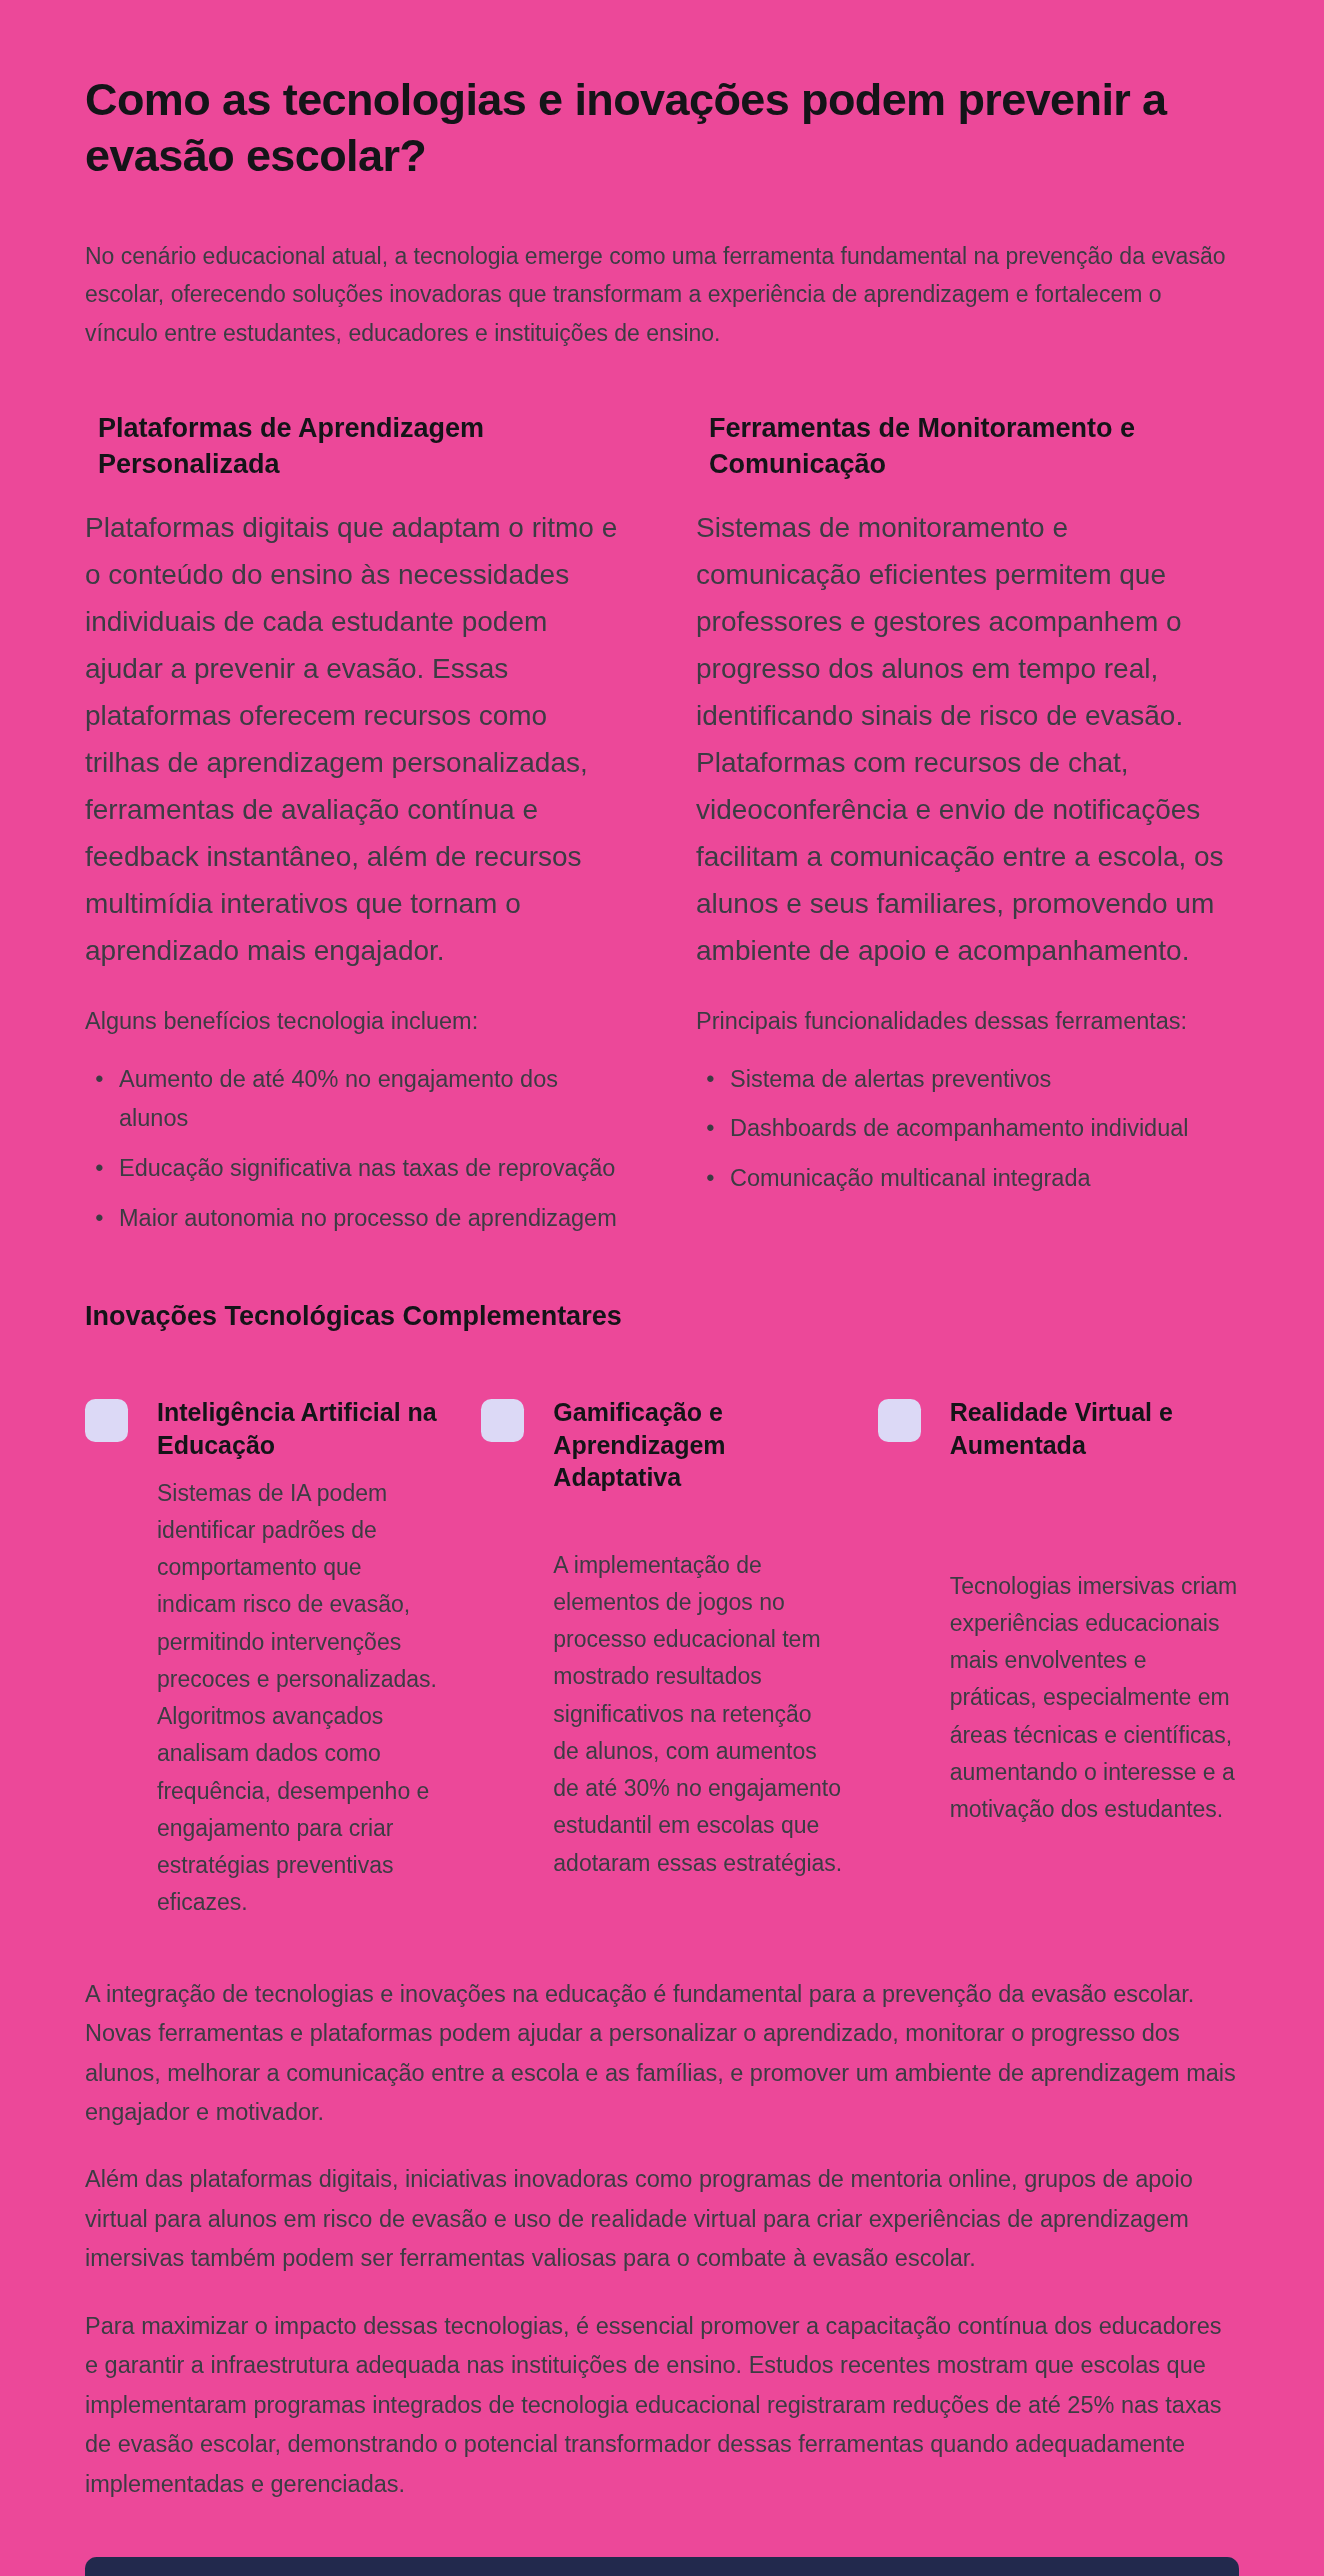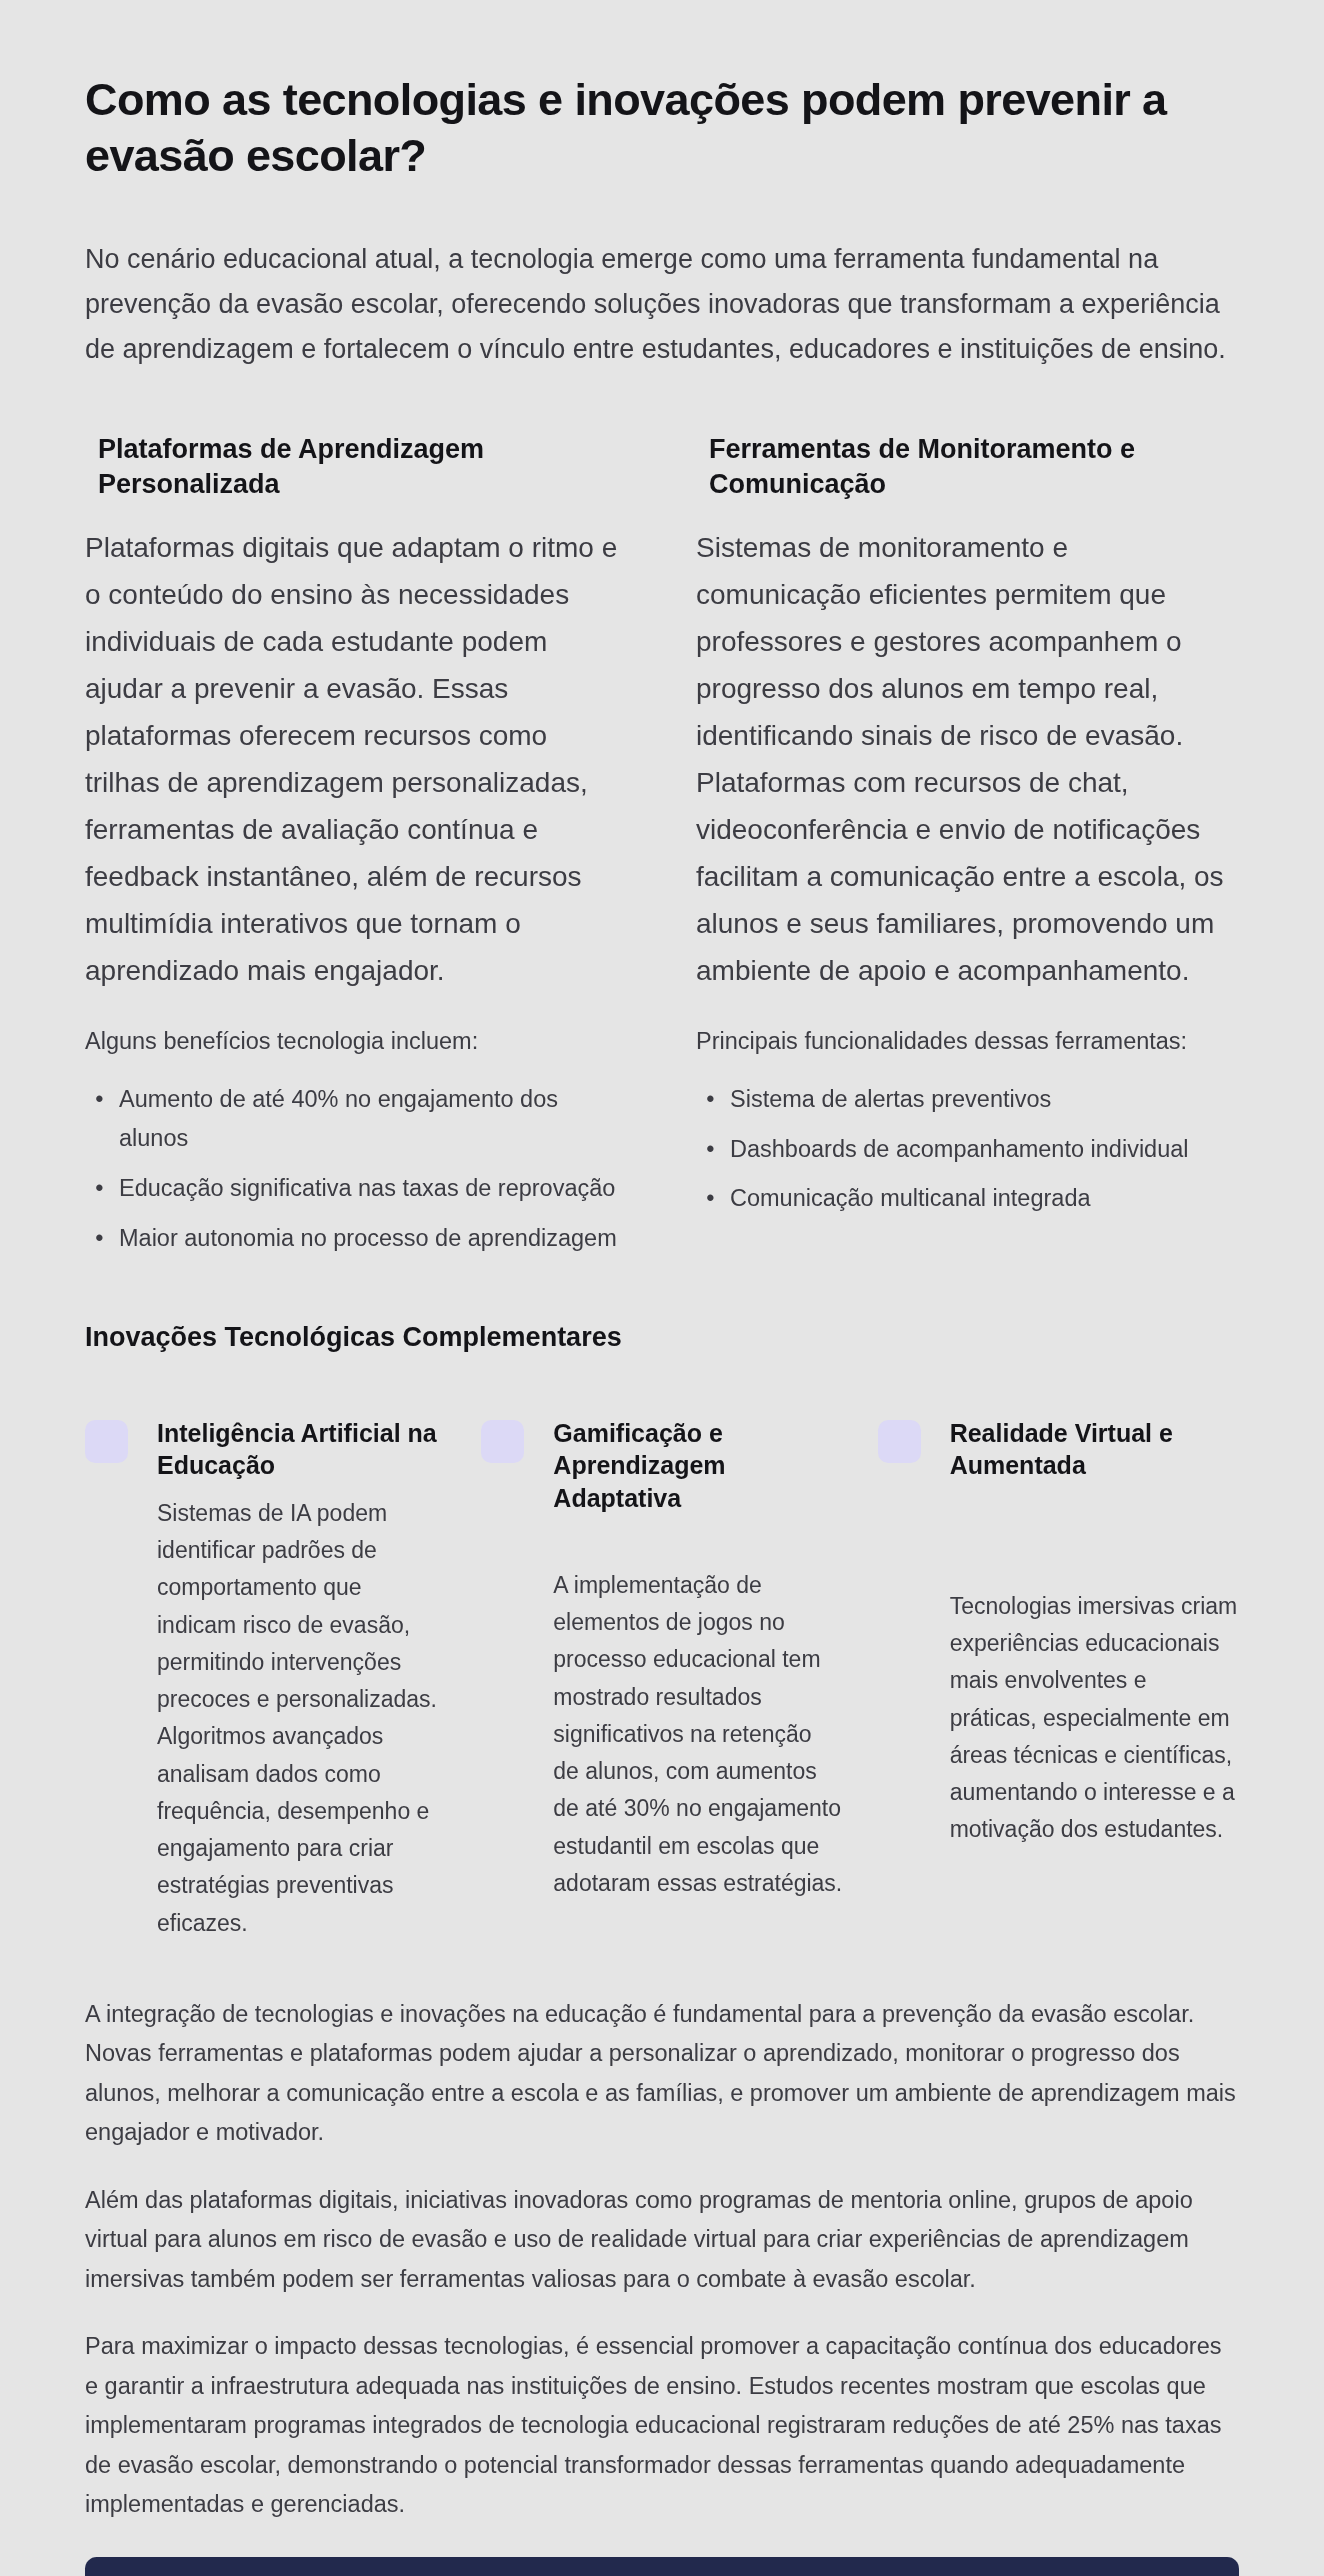--- a/index.html
+++ b/index.html
@@ -2,39 +2,39 @@
 <html lang="pt-BR" style="font-size:11.8px"><head>
 <meta charset="utf-8">
 <style>
   * { box-sizing: border-box; }
   html, body { margin: 0; padding: 0; background: #ffffff; }
   .page {
     position: relative;
     width: 1324px;
     height: 2576px;
     overflow: hidden;
-    background: #e5e5e5;
+    background: #ec4899;
     font-family: "Liberation Sans", sans-serif;
     color: #3c3c43;
   }
   .content { padding: 72px 85px 0 85px; }
 
   h1.article-title {
     margin: 0 0 53px 0;
     font-size: 45px;
     line-height: 1.24;
     font-weight: 800;
     letter-spacing: -0.6px;
     color: #141418;
     max-width: 1089px;
   }
 
   p.intro {
     margin: 0 0 59px 0;
-    font-size: 27px;
+    font-size: 23px;
     line-height: 1.68;
     color: #3c3c43;
     max-width: 1155px;
   }
 
   .two-col {
     display: grid;
     grid-template-columns: 1fr 1fr;
     column-gap: 68px;
     margin-bottom: 51px;

